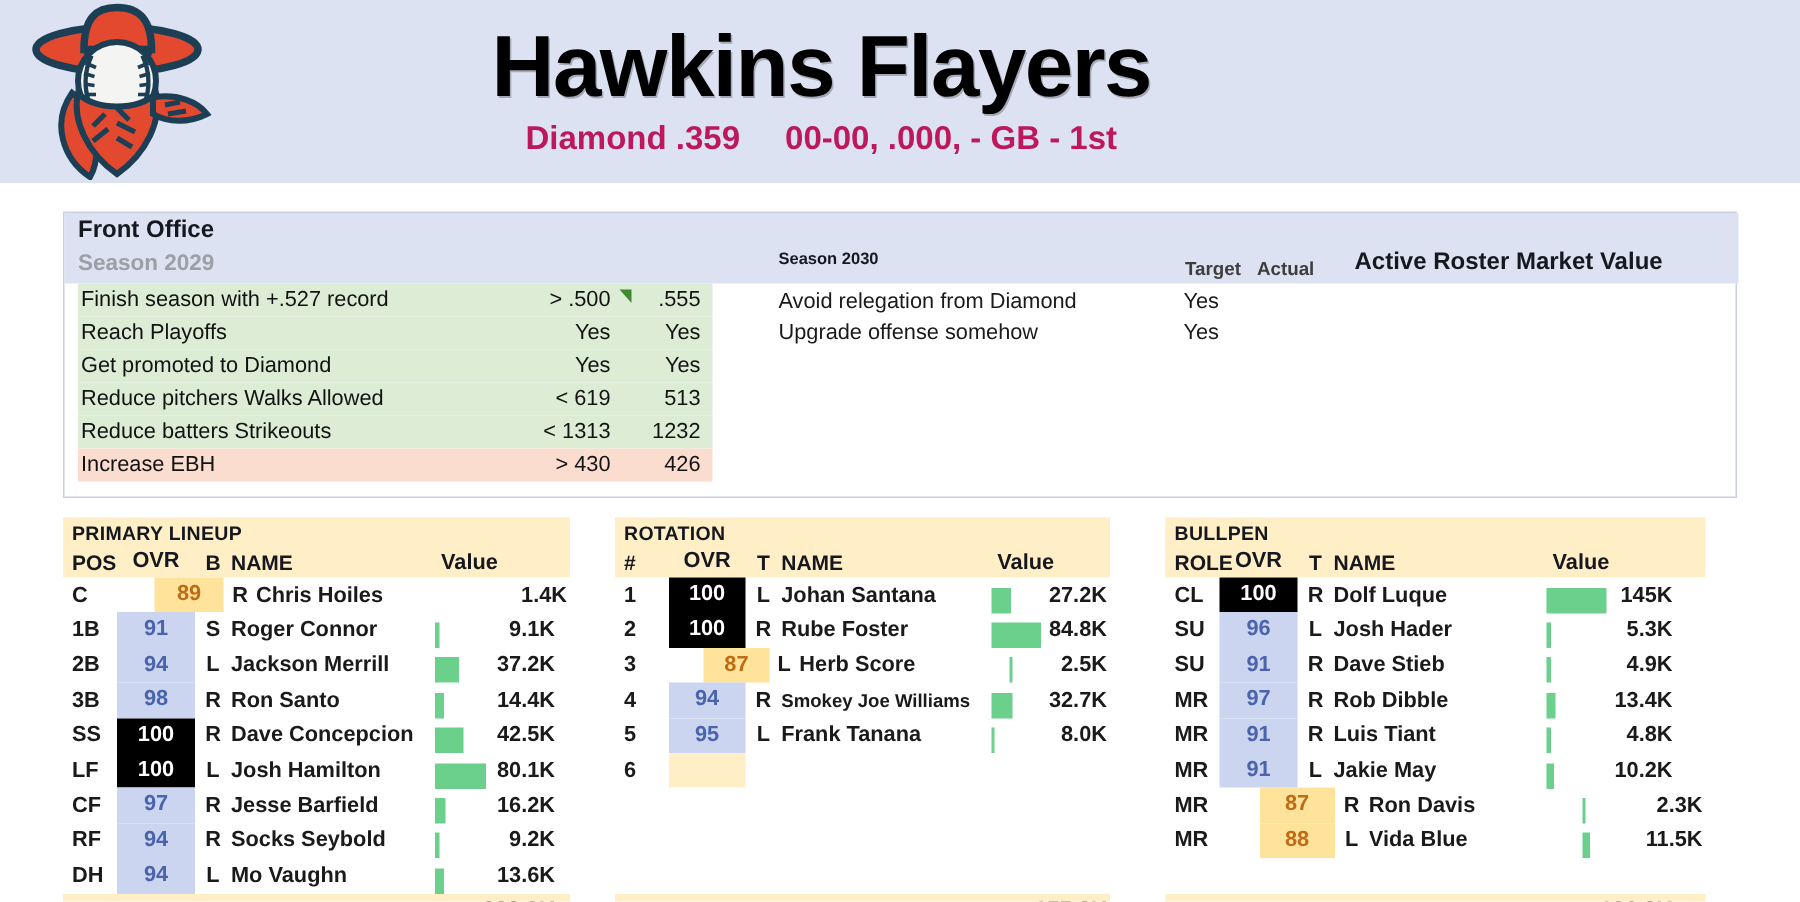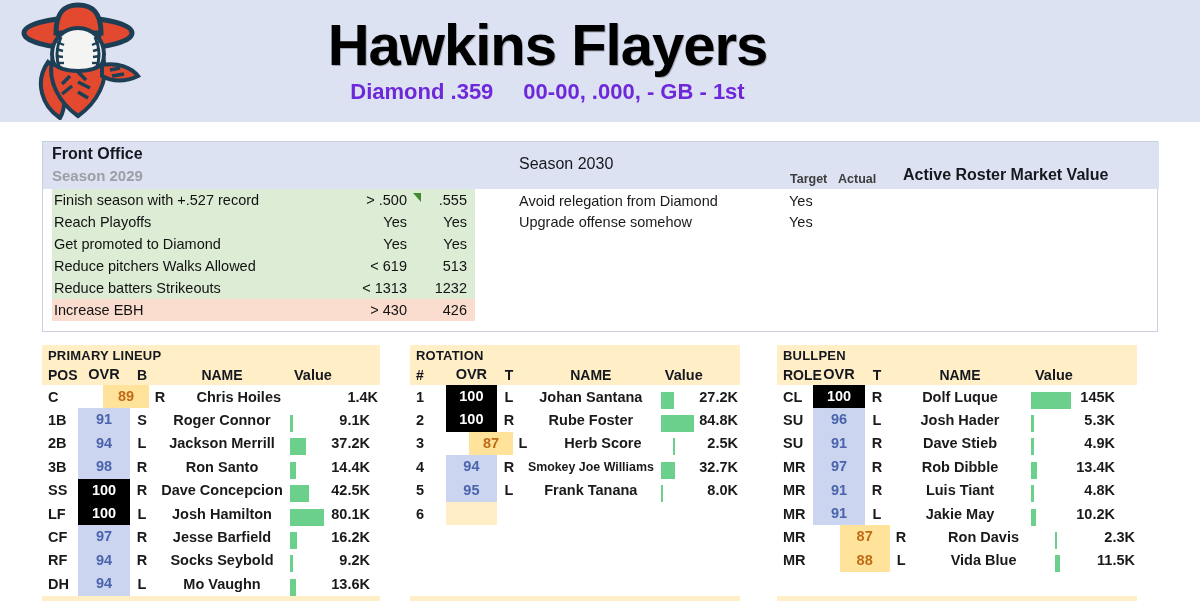--- a/index.html
+++ b/index.html
@@ -26,21 +26,21 @@
     align-items:center; justify-content:center;
     margin-right:260px; margin-top:-2px;
   }
   .team-name{
     font-size:58px; font-weight:bold; letter-spacing:-1px;
     line-height:1.02; color:#000;
     text-shadow:1px 1px 0 rgba(0,0,0,.25);
     white-space:nowrap;
   }
   .team-sub{
-    font-size:22px; font-weight:bold; color:#6d28d9;
+    font-size:22px; font-weight:bold; color:#be185d;
     white-space:nowrap; margin-top:4px;
   }
   .team-sub .gap{ display:inline-block; width:30px; }
 
   
   .fo-panel{
     position:absolute; left:42px; top:141px; width:1116px; height:191px;
     background:#ffffff; border:1px solid #c9cfe0;padding-left:33px;
   }
   .fo-bar{
@@ -70,22 +70,22 @@
   .goal-row .g-actual{ width:62px; text-align:right; padding-right:8px; }
   .tri{
     position:absolute; right:-8px; top:1px;
     width:0;height:0;
     border-left:8px solid transparent;
     border-top:9px solid #3f8a2f;
   }
 
   
   .s30-head{
-    position:absolute; left:519px; top:155px;
-    font-size:16px; font-weight:normal; color:#15181f;
+    position:absolute; left:519px; top:167px;
+    font-size:11px; font-weight:bold; color:#15181f;
   }
   .s30-target-h{
     position:absolute; left:790px; top:172px;
     font-size:12.5px; font-weight:bold; color:#3d3d3d;
   }
   .s30-actual-h{
     position:absolute; left:838px; top:172px;
     font-size:12.5px; font-weight:bold; color:#3d3d3d;
   }
   .s30-rows{ position:absolute; left:519px; top:190px; width:370px; }
@@ -126,21 +126,21 @@
   .c-pos{ width:36px; padding-left:6px; font-weight:bold; }
   .c-ovr{
     width:52px; text-align:center; font-weight:bold; font-size:14.5px;
     height:23.4px; line-height:23.4px;
   }
   .ovr-blue{ background:#ccd5ef; color:#4a63ad; }
   .ovr-yellow{ background:#ffe39a; color:#c06b16;margin-left:28px; }
   .ovr-black{ background:#000000; color:#ffffff; }
   .ovr-plain{ background:#ffeec6; color:transparent; }
   .c-hand{ width:24px; text-align:center; font-weight:bold; }
-  .c-name{ flex:0 0 auto; font-weight:bold; white-space:nowrap; overflow:hidden;text-align:center; }
+  .c-name{ flex:0 0 auto; font-weight:bold; white-space:nowrap; overflow:hidden; }
   .c-name.small{ font-size:12.4px; }
   .c-val{
     position:relative; display:flex; align-items:center;
     justify-content:flex-end; font-weight:bold; font-size:14.5px;
   }
   .bar{
     position:absolute; left:0; top:3px; height:17px;
     background:#6ad08c;
   }
   .vtext{ position:relative; z-index:2; padding-right:2px; }

